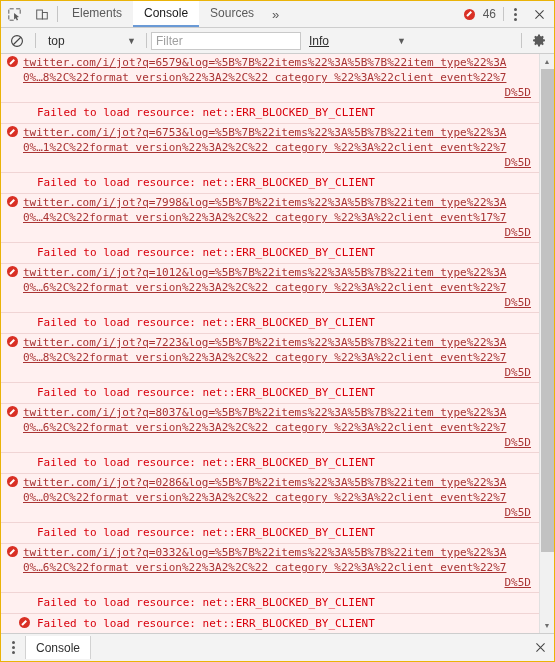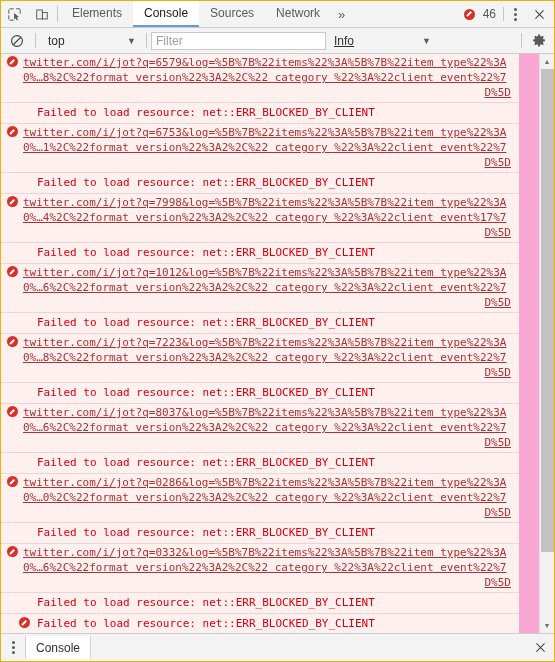--- a/index.html
+++ b/index.html
@@ -149,21 +149,21 @@
     text-align: right;
   }
   .ctx-select .lbl { font-size: 12px; color: #303030; }
   .ctx-select .arr {
     margin-left: auto;
     margin-right: 6px;
     font-size: 9px;
     color: #5a5a5a;
   }
   .filter-input {
-    width: 175px;
+    width: 150px;
     height: 18px;
     border: 1px solid #c9c9c9;
     background: #fff;
     font-family: "Liberation Sans", sans-serif;
     font-size: 12px;
     color: #303030;
     padding: 0 4px;
     box-sizing: border-box;
     outline: none;
   }
@@ -195,22 +195,21 @@
     justify-content: center;
     cursor: pointer;
   }
 
   
   .console-wrap {
     flex: 1;
     display: flex;
     min-height: 0;
     position: relative;
-    background: #f9a8d4;
-    gap: 20px;
+    background: #eab308;
   }
   .console-list {
     flex: 1;
     min-width: 0;
     overflow: hidden;
     font-family: "DejaVu Sans Mono", monospace;
     font-size: 11px;
   }
   .msg {
     display: flex;
@@ -385,23 +384,20 @@
     <div class="tabs">
       <div class="tab">
         <span>Elements</span>
       </div>
       <div class="tab selected">
         <span>Console</span>
       </div>
       <div class="tab">
         <span>Sources</span>
       </div>
-      <div class="tab">
-        <span>Network</span>
-      </div>
     </div>
     <div class="tb-more">»</div>
 
     <div class="tb-right">
       <div class="errbadge">
         <span class="err-dot"></span>
         <span class="cnt">46</span>
       </div>
       <div class="vdiv"></div>
       <div class="tb-kebab">

